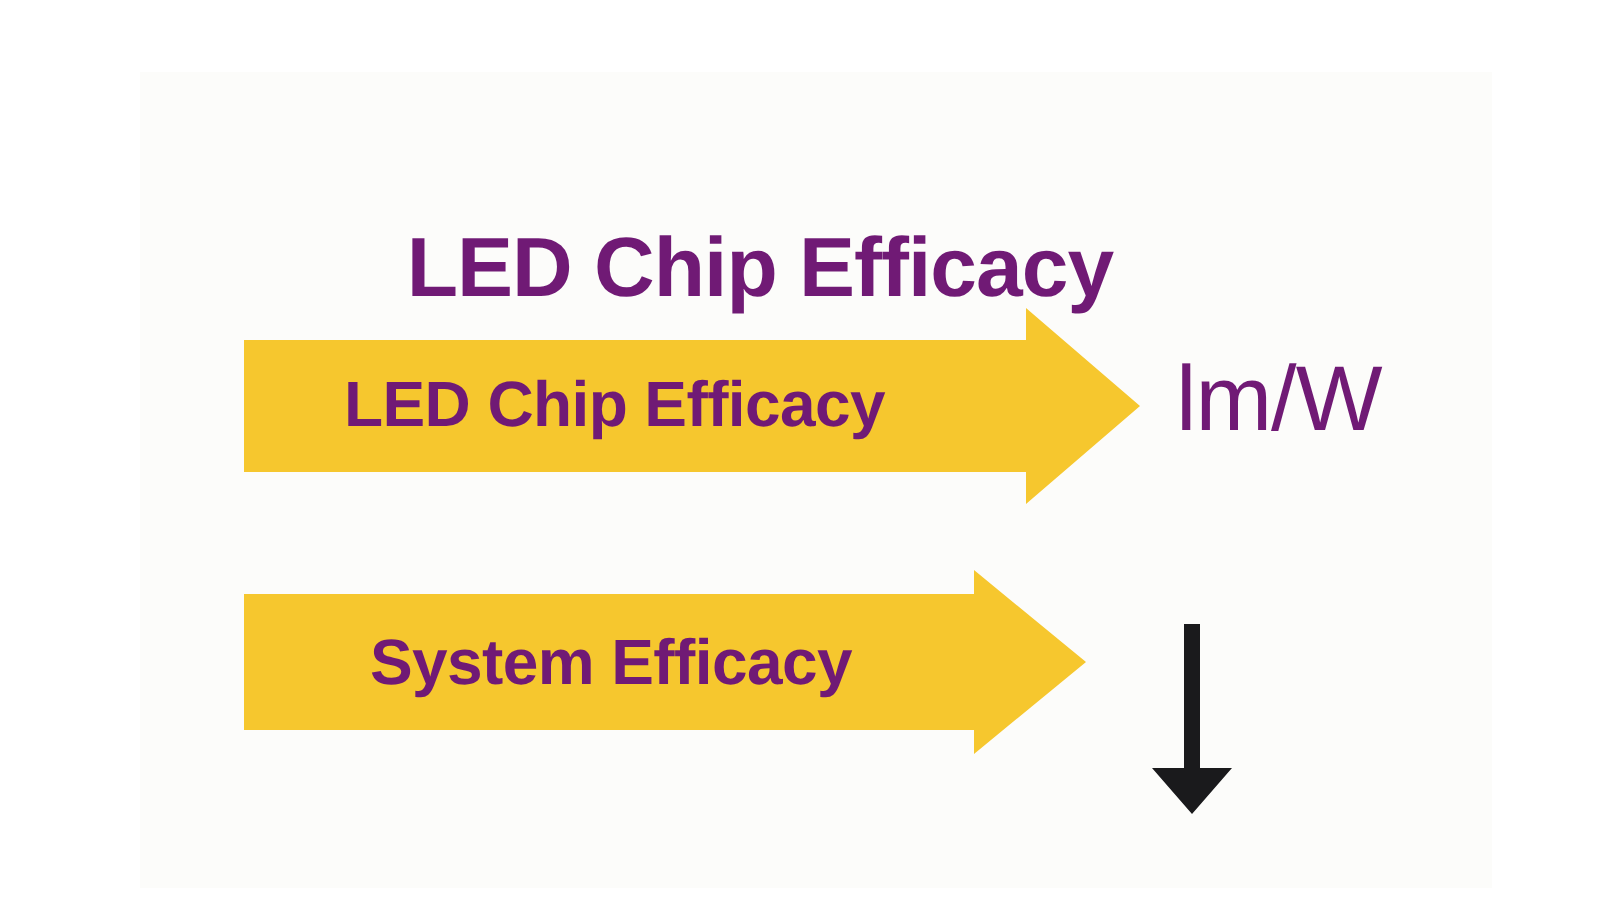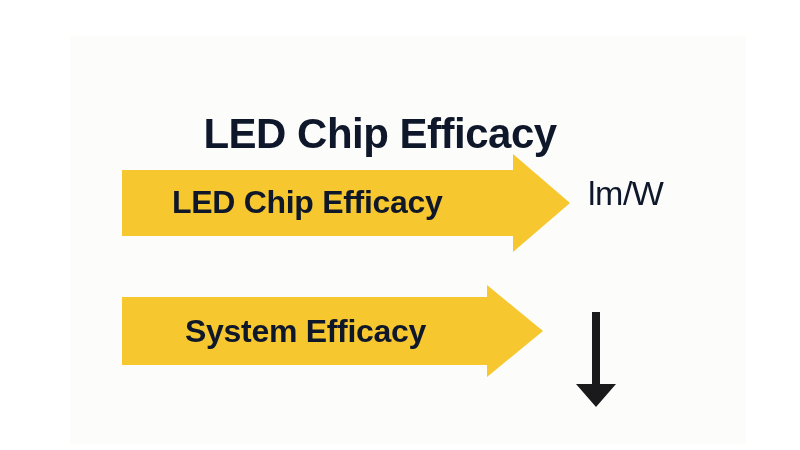--- a/index.html
+++ b/index.html
@@ -7,21 +7,21 @@
     padding: 0;
     background: #ffffff;
   }
   .stage {
     position: relative;
     width: 800px;
     height: 450px;
     background: #ffffff;
     overflow: hidden;
     font-family: "Liberation Sans", "DejaVu Sans", sans-serif;
-    color: #0f172a;
+    color: #701a75;
   }
   .panel {
     position: absolute;
     left: 70px;
     top: 36px;
     width: 676px;
     height: 408px;
     background: #fcfcfa;
   }
   .title {
@@ -64,21 +64,21 @@
     top: 297px;
     width: 365px;
     height: 68px;
     padding-left: 63px;
     box-sizing: border-box;
   }
   .unit-label {
     position: absolute;
     left: 588px;
     top: 176px;
-    font-size: 34px;
+    font-size: 46px;
     font-weight: 400;
     letter-spacing: -0.5px;
     line-height: 1;
     white-space: nowrap;
   }
   .down-arrow-svg {
     position: absolute;
     left: 574px;
     top: 312px;
     display: block;

